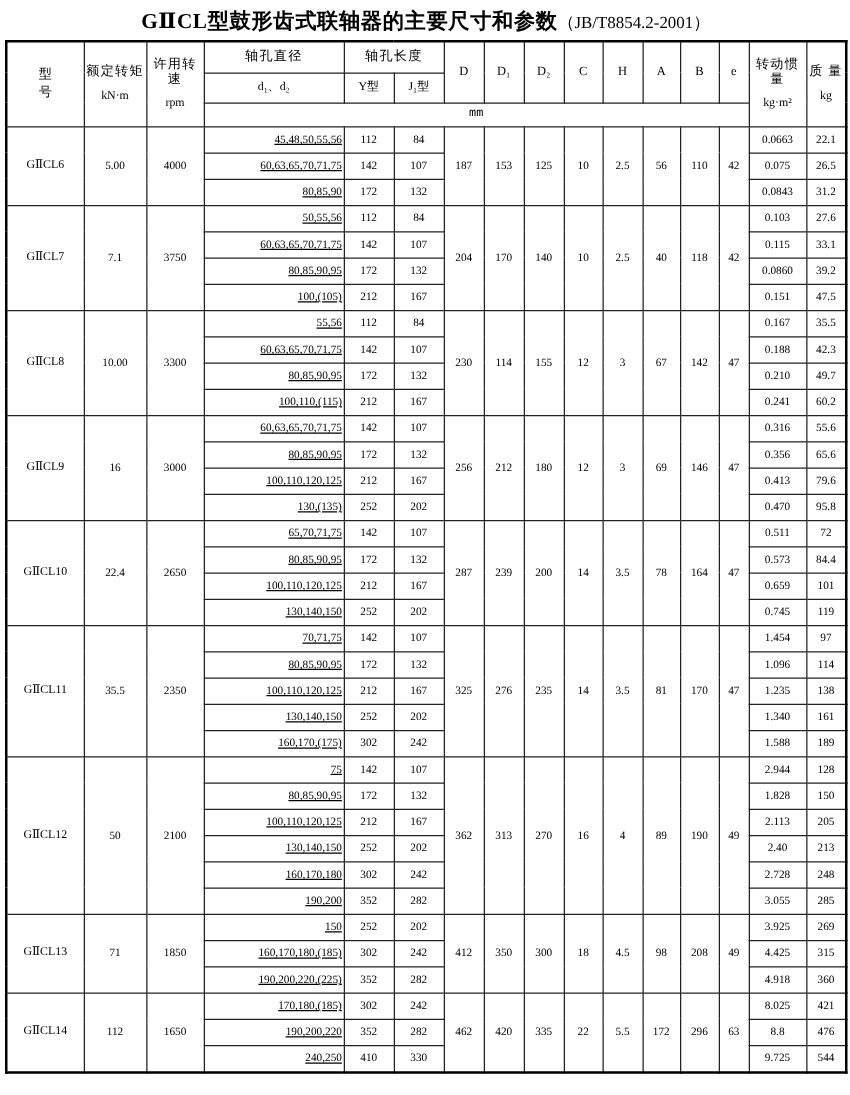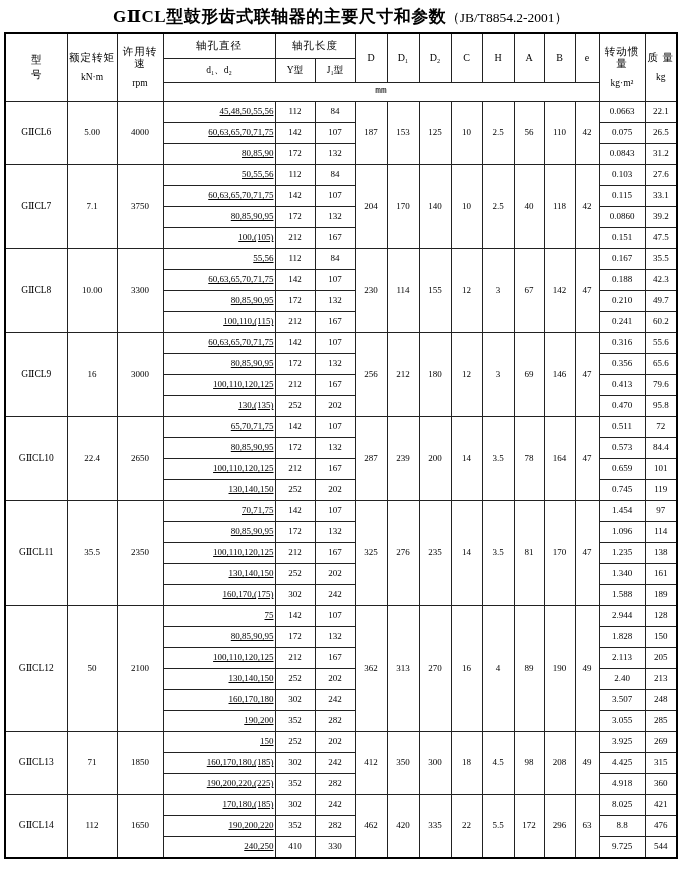--- a/index.html
+++ b/index.html
@@ -365,21 +365,21 @@
       <td class="bores">130,140,150</td>
       <td class="num">252</td>
       <td class="num">202</td>
       <td class="num">2.40</td>
       <td class="num">213</td>
     </tr>
     <tr>
       <td class="bores">160,170,180</td>
       <td class="num">302</td>
       <td class="num">242</td>
-      <td class="num">3.507</td>
+      <td class="num">2.728</td>
       <td class="num">248</td>
     </tr>
     <tr>
       <td class="bores">190,200</td>
       <td class="num">352</td>
       <td class="num">282</td>
       <td class="num">3.055</td>
       <td class="num">285</td>
     </tr>
 

